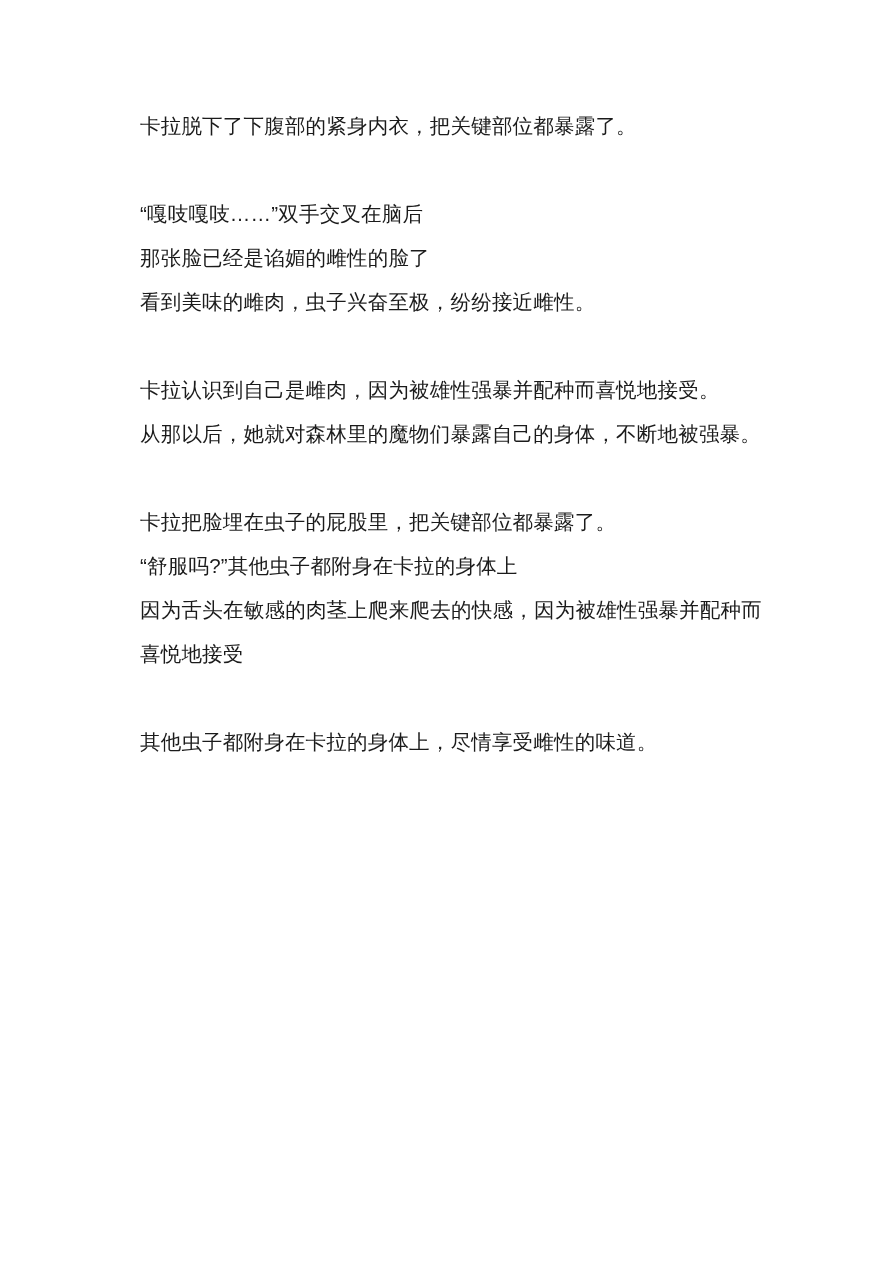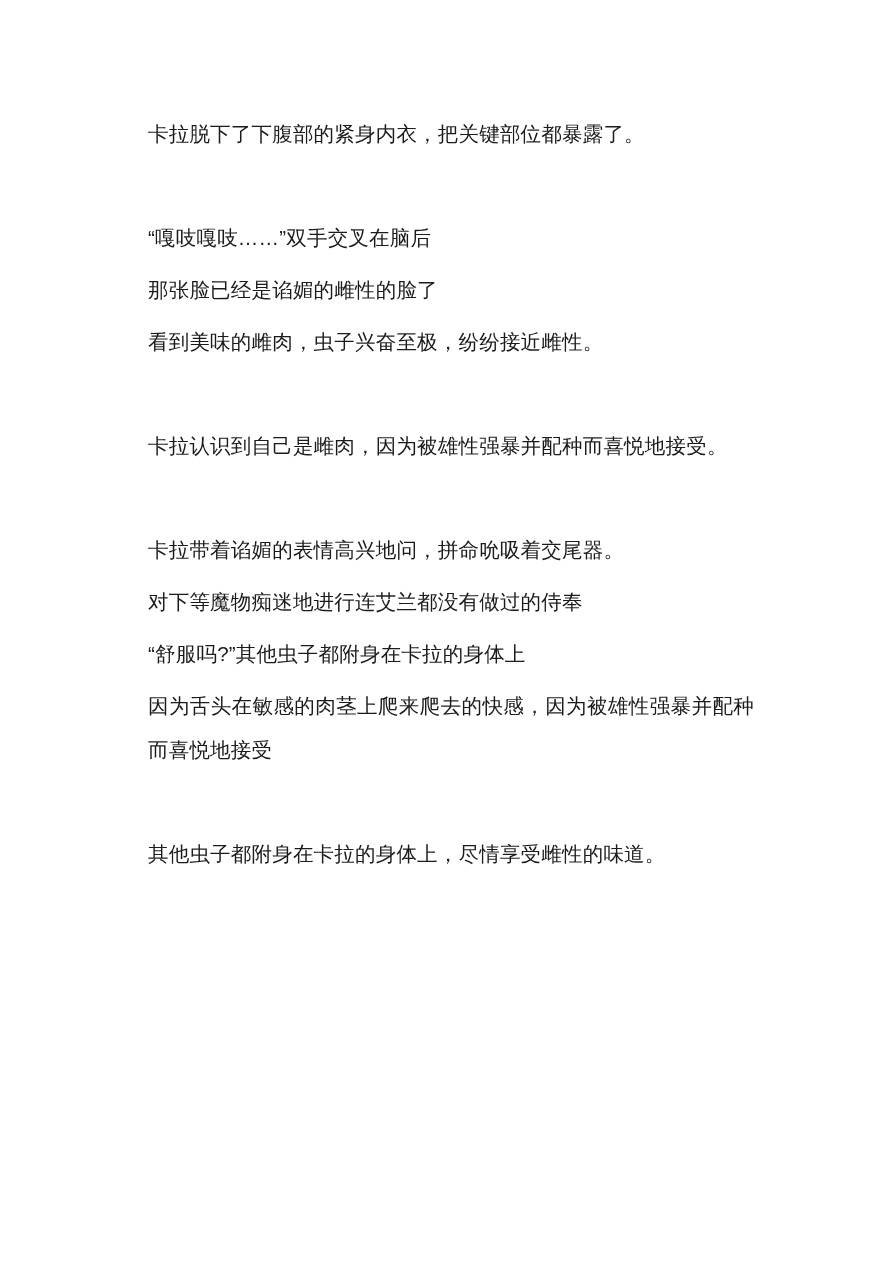--- a/index.html
+++ b/index.html
@@ -25,21 +25,21 @@
   }
   .doc-body {
     font-size: 20.5px;
     line-height: 44px;
     letter-spacing: 0.2px;
     color: #1b1b1b;
     text-align: justify;
     text-justify: inter-ideograph;
   }
   .para {
-    margin: 8px;
+    margin: 0;
     white-space: pre-wrap;
   }
   .para + .para {
     margin-top: 0;
   }
   .spacer {
     height: 44px;
   }
 </style>
 </head>
@@ -47,21 +47,21 @@
 
 <div class="page">
   <div class="doc-body" id="doc-body">
       <p class="para">卡拉脱下了下腹部的紧身内衣，把关键部位都暴露了。</p>
       <div class="spacer"></div>
       <p class="para">“嘎吱嘎吱……”双手交叉在脑后</p>
       <p class="para">那张脸已经是谄媚的雌性的脸了</p>
       <p class="para">看到美味的雌肉，虫子兴奋至极，纷纷接近雌性。</p>
       <div class="spacer"></div>
       <p class="para">卡拉认识到自己是雌肉，因为被雄性强暴并配种而喜悦地接受。</p>
+      <p class="para">从那以后，她就对森林里的魔物们暴露自己的身体，不断地被强暴。</p>
       <div class="spacer"></div>
-      <p class="para">卡拉带着谄媚的表情高兴地问，拼命吮吸着交尾器。</p>
-      <p class="para">对下等魔物痴迷地进行连艾兰都没有做过的侍奉</p>
+      <p class="para">卡拉把脸埋在虫子的屁股里，把关键部位都暴露了。</p>
       <p class="para">“舒服吗?”其他虫子都附身在卡拉的身体上</p>
       <p class="para">因为舌头在敏感的肉茎上爬来爬去的快感，因为被雄性强暴并配种而喜悦地接受</p>
       <div class="spacer"></div>
       <p class="para">其他虫子都附身在卡拉的身体上，尽情享受雌性的味道。</p>
     </div>
 </div>
 
 </body></html>

